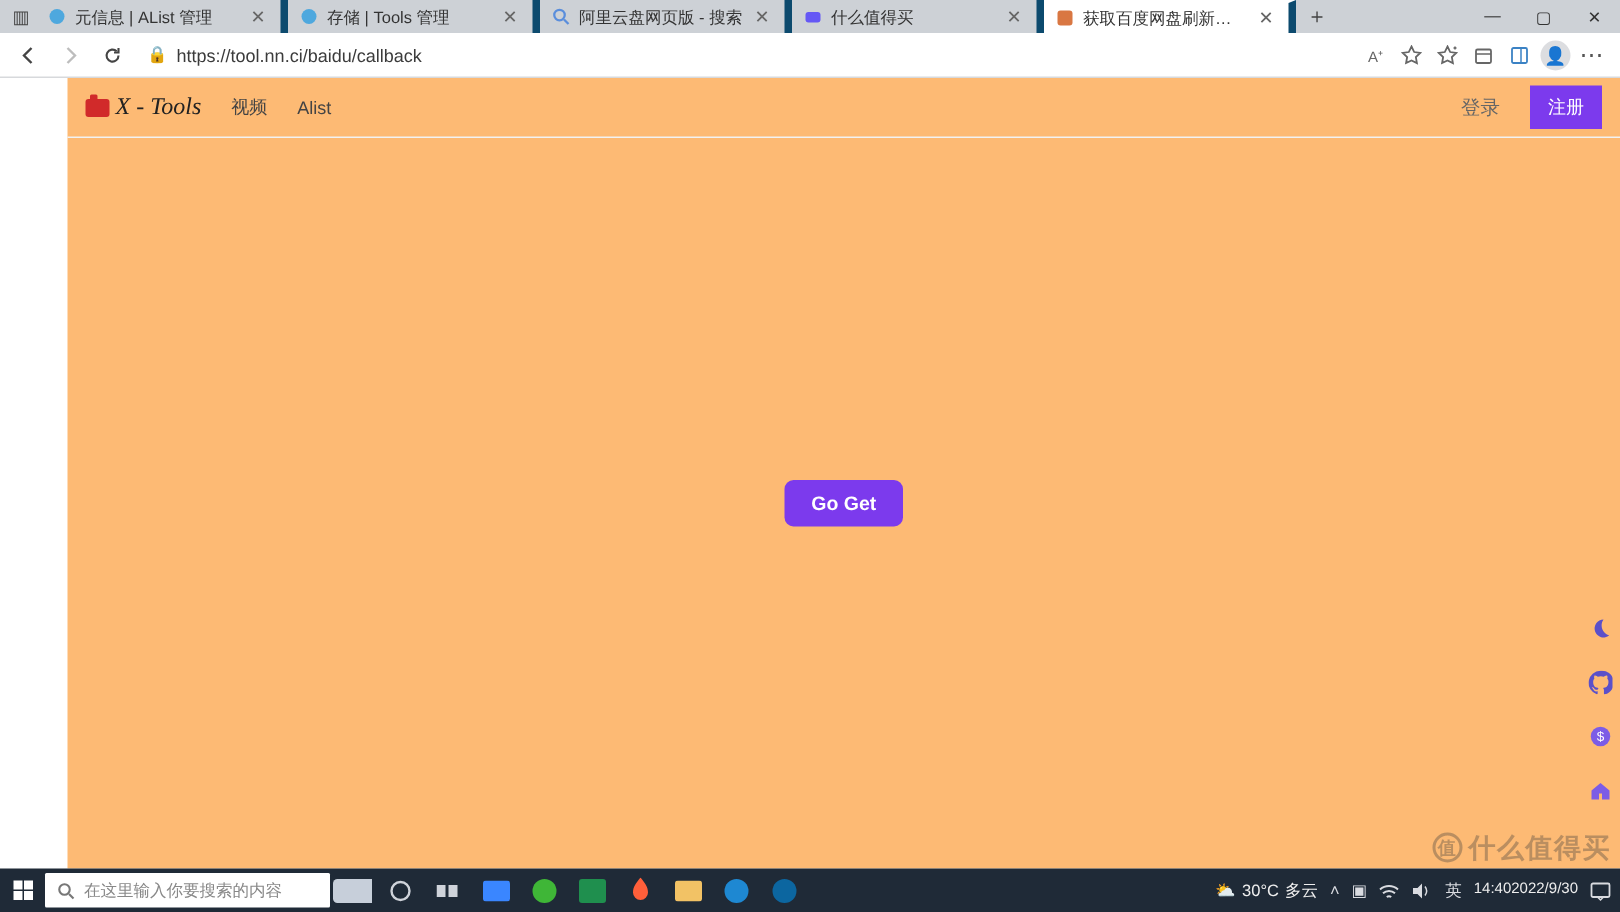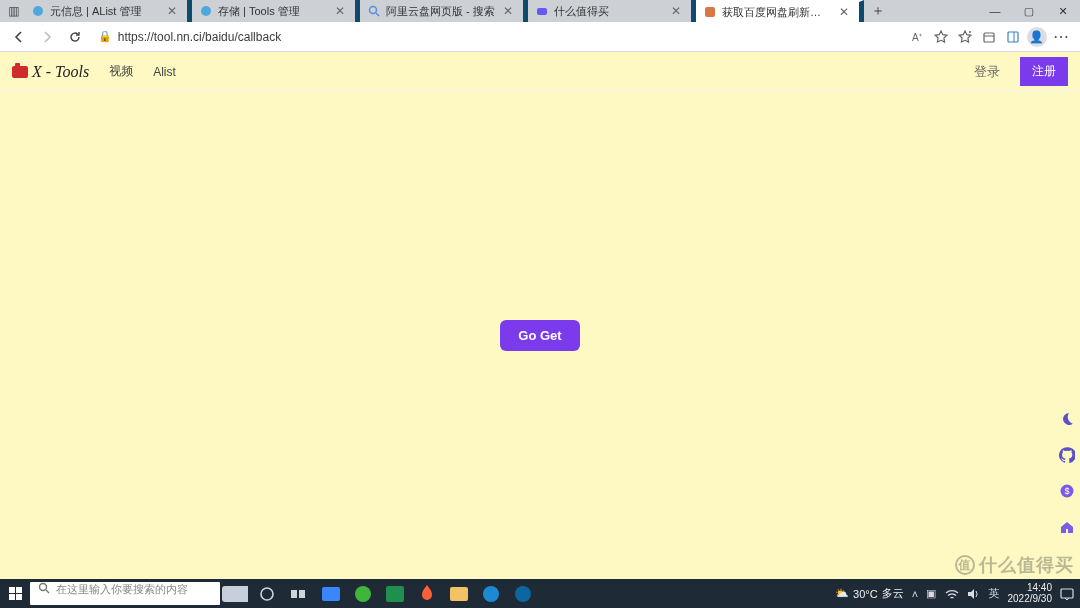--- a/index.html
+++ b/index.html
@@ -38,21 +38,22 @@
     padding:0 6px; color:#555; font-size:12px; gap:6px;
   }
   .url-box .lock { color:#666; font-size:11px; }
   .url-box .url-text { color:#3b3b3b; }
   .right-icn { display:flex; gap:2px; }
   .avatar { width:20px; height:20px; border-radius:50%; background:#dcdde0; display:flex; align-items:center; justify-content:center; color:#888; font-size:12px; }
 
   
   .page {
     position:relative; height: calc(608px - 22px - 30px - 29px); 
-    background:#fef9c3;
+    background:#fdba74;
+    margin-left:45px;
   }
   .site-nav {
     height:40px; display:flex; align-items:center; gap:20px; padding:0 12px;
     border-bottom:1px solid #f2f2f2;
   }
   .brand { display:flex; align-items:center; gap:4px; }
   .brand .cam { width:16px; height:12px; background:#d12a2a; border-radius:2px; position:relative; }
   .brand .cam::before { content:""; position:absolute; top:-3px; left:3px; width:5px; height:3px; background:#d12a2a; border-radius:1px 1px 0 0;}
   .brand .txt { font-family: "Brush Script MT", cursive; font-size:16px; color:#222; font-style:italic; }
   .site-nav .navlink { font-size:12px; color:#444; }
@@ -86,28 +87,28 @@
 
   
   .taskbar {
     height:29px; background:#1f2a37; display:flex; align-items:center; color:#eee;
     font-size:11px; position:relative;
   }
   .start { width:30px; display:flex; align-items:center; justify-content:center; }
   .win-logo { width:13px; height:13px; display:grid; grid-template-columns:1fr 1fr; grid-template-rows:1fr 1fr; gap:1px; }
   .win-logo span { background:#fff; }
   .search-box {
-    background:#fff; color:#888; height:23px; width:190px; display:flex; 
+    background:#fff; color:#888; height:23px; width:190px; display:flex; align-items:center;
     gap:6px; padding:0 8px; font-size:11px; border-radius:1px;
   }
   .task-icons { display:flex; align-items:center; gap:6px; margin-left:6px; }
   .t-icn { width:26px; height:22px; display:flex; align-items:center; justify-content:center; border-radius:2px; }
   .tray { margin-left:auto; display:flex; align-items:center; gap:8px; padding-right:6px; height:100%; }
   .weather { display:flex; align-items:center; gap:4px; }
-  .clock { display:flex; flex-direction:column; align-items:flex-end; line-height:1.05; font-size:10px; }
+  .clock { display:flex; flex-direction:row; align-items:flex-end; line-height:1.05; font-size:10px; }
   .tray .ti { color:#d9dbe0; }
 
   svg { display:block; }
 </style>
 </head>
 <body>
 
 <div class="browser-chrome">
   <div class="tab-strip">
     <div class="sq-btn">▥</div>

